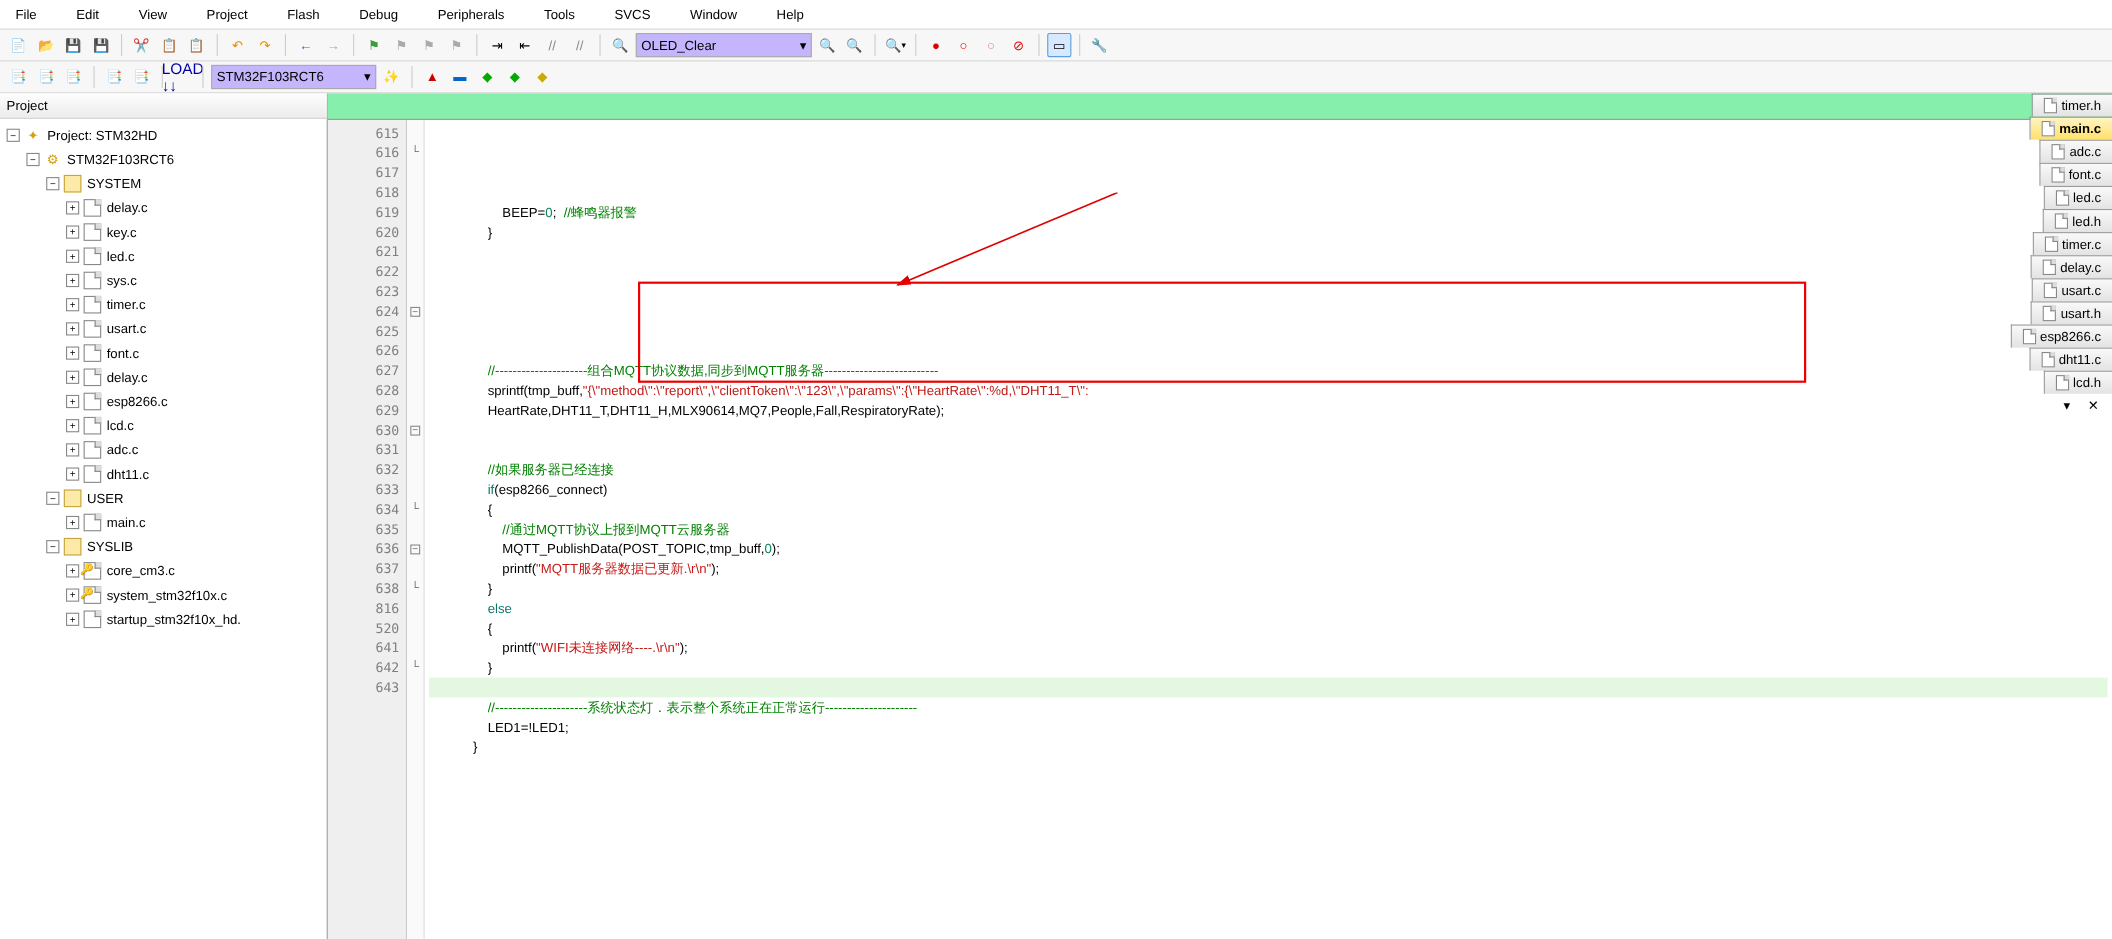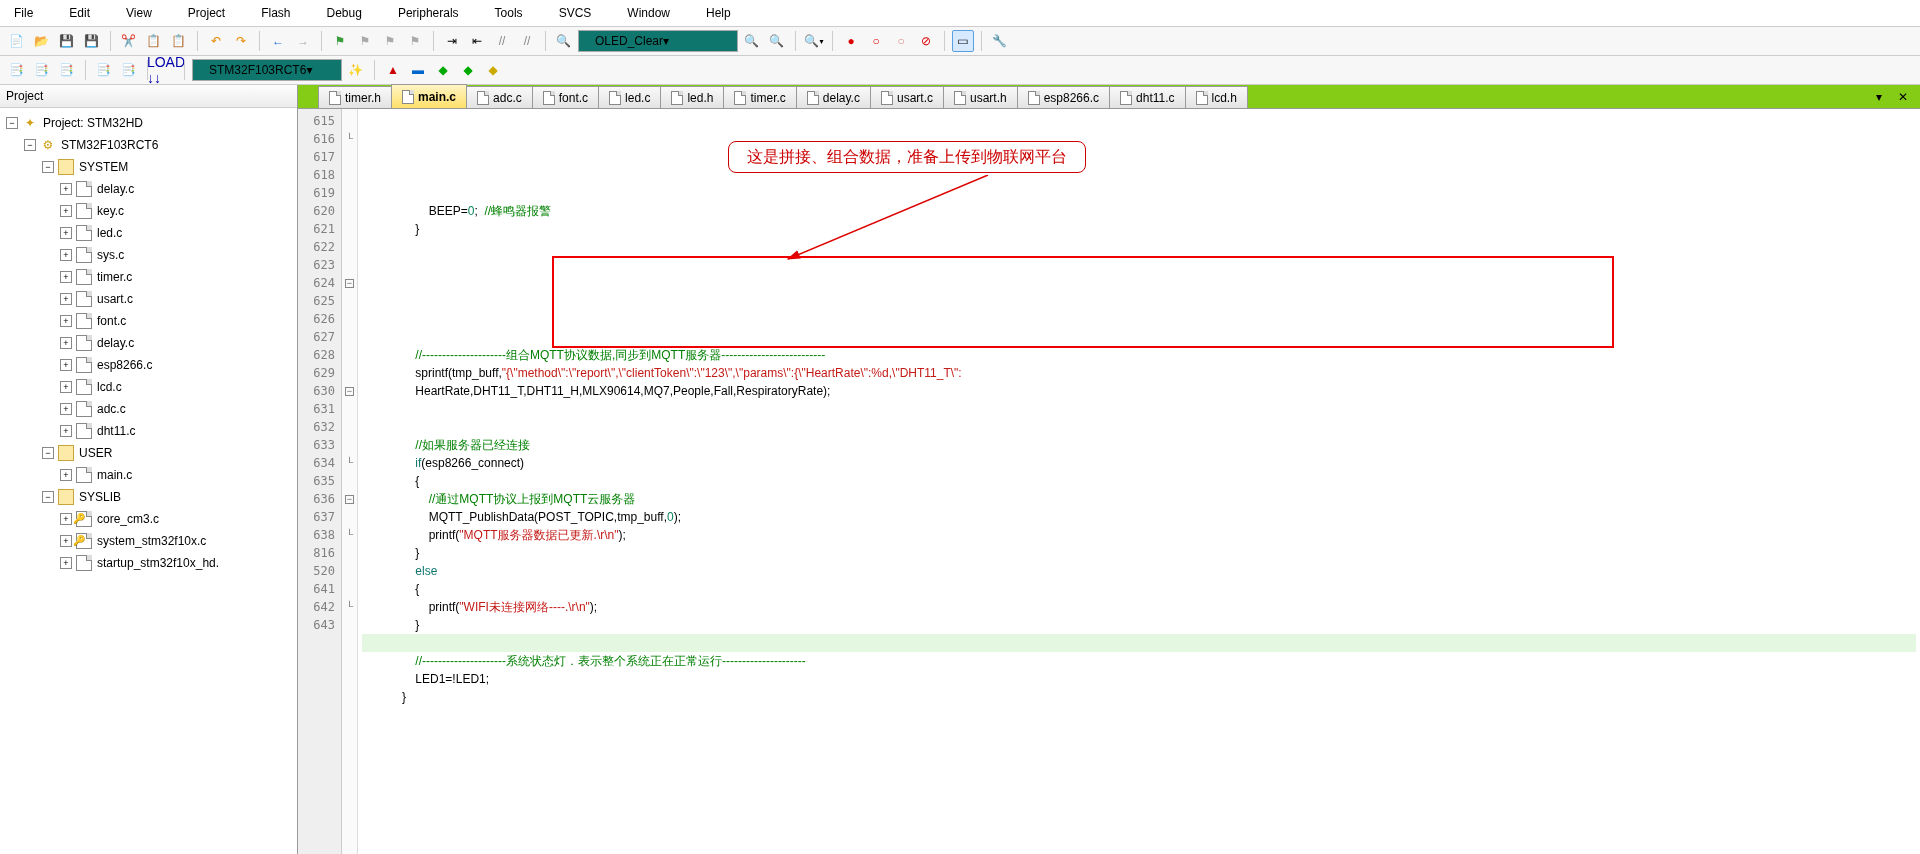--- a/index.html
+++ b/index.html
@@ -2,41 +2,41 @@
 <html><head>
 <meta charset="utf-8">
 <style>
 * { margin:0; padding:0; box-sizing:border-box; font-family:"Segoe UI",Tahoma,sans-serif; font-size:12px; }
 body { background:#fff; width:1920px; height:854px; overflow:hidden; display:flex; flex-direction:column; }
 .menubar { display:flex; gap:24px; padding:4px 8px; border-bottom:1px solid #ccc; background:#fff; }
 .menubar span { padding:2px 6px; cursor:default; }
 .toolbar { display:flex; align-items:center; gap:3px; padding:3px 6px; border-bottom:1px solid #ccc; background:#f7f7f7; }
 .tbtn { width:22px; height:22px; display:flex; align-items:center; justify-content:center; border:1px solid transparent; border-radius:2px; }
 .tsep { width:1px; height:20px; background:#ccc; margin:0 4px; }
-.combo { display:flex; align-items:center; border:1px solid #aaa; background:#0f766e; height:22px; padding:0 16px; min-width:160px; justify-content:flex-start; }
+.combo { display:flex; align-items:center; border:1px solid #aaa; background:#c4b5fd; height:22px; padding:0 4px; min-width:160px; justify-content:space-between; }
 .main-split { display:flex; flex:1; min-height:0; }
 .project-panel { width:298px; border-right:1px solid #999; display:flex; flex-direction:column; background:#fff; }
 .panel-title { padding:4px 6px; border-bottom:1px solid #ccc; background:linear-gradient(#fdfdfd,#ececec); font-weight:normal; }
 .tree { flex:1; overflow:auto; padding:4px 2px; }
 .tree ul { list-style:none; padding-left:18px; }
 .tree li { white-space:nowrap; line-height:22px; display:flex; align-items:center; gap:2px; }
 .tw { display:inline-flex; align-items:center; justify-content:center; width:12px; height:12px; border:1px solid #888; font-size:9px; line-height:9px; text-align:center; background:#fff; margin-right:2px; }
 .ico { width:16px; height:16px; display:inline-flex; align-items:center; justify-content:center; margin-right:3px; }
 .ico-folder-open { background:#fde9a8; border:1px solid #c8a53a; }
 .ico-file { background:#fff; border:1px solid #888; position:relative; }
 .ico-file::after { content:""; position:absolute; top:-1px; right:-1px; width:5px; height:5px; background:#ddd; border-left:1px solid #888; border-bottom:1px solid #888; }
 .editor-area { flex:1; display:flex; flex-direction:column; min-width:0; }
-.tab-bar { display:flex; align-items:flex-end; background:#84cc16; border-bottom:1px solid #999; padding-left:20px; height:24px; }
+.tab-bar { display:flex; align-items:flex-end; background:#86efac; border-bottom:1px solid #999; padding-left:20px; height:24px;flex-direction:column; }
 .tab { display:flex; align-items:center; padding:3px 10px; border:1px solid #999; border-bottom:none; background:linear-gradient(#f9f9f9,#e3e3e3); margin-right:-1px; gap:4px; font-size:12px; height:22px; }
 .tab.active { background:linear-gradient(#fff4c4,#ffe06a); font-weight:bold; height:24px; }
 .tab-ico { width:12px; height:14px; background:#fff; border:1px solid #888; position:relative; }
 .tab-ico::after { content:""; position:absolute; top:-1px; right:-1px; width:4px; height:4px; background:#ddd; border-left:1px solid #888; border-bottom:1px solid #888; }
 .tab-ctrl { margin-left:auto; display:flex; gap:2px; padding-right:6px; }
 .editor-body { flex:1; display:flex; overflow:hidden; position:relative; font-family:Consolas,"Courier New",monospace; font-size:14px; line-height:18px; }
-.gutter { width:44px; background:#efefef; text-align:right; padding:3px 6px 3px 2px; color:#808080; border-right:1px solid #ccc; }
+.gutter { width:72px; background:#efefef; text-align:right; padding:3px 6px 3px 2px; color:#808080; border-right:1px solid #ccc; }
 .gutter div { height:18px; font-family:Consolas,monospace; }
 .foldcol { width:16px; background:#fafafa; border-right:1px solid #ddd; padding-top:3px; }
 .foldcol div { height:18px; display:flex; align-items:center; justify-content:center; font-size:10px; color:#666; }
 .code { flex:1; padding:3px 4px; white-space:pre; overflow:hidden; position:relative; }
 .code .line { height:18px; }
 .c-str { color:#c41a16; }
 .c-cmt { color:#008000; }
 .c-kw  { color:#0f766e; }
 .c-num { color:#098658; }
 .callout { position:absolute; border:1px solid #c00; border-radius:8px; padding:6px 18px; color:#c00; background:#fff; font-size:16px; font-family:"Microsoft YaHei",sans-serif; }
@@ -384,21 +384,20 @@
           </div>
           <div></div>
           <div>└</div>
           <div></div>
           <div></div>
           <div></div>
           <div>└</div>
           <div></div>
         </div>
       <div class="code" id="codearea">
-        <div class="callout" style="left:370px;top:32px">这是拼接、组合数据，准备上传到物联网平台</div>
         <svg style="position:absolute;left:400px;top:66px;pointer-events:none" width="280" height="90">
           <defs>
               <marker id="ah" markerWidth="10" markerHeight="10" refX="8" refY="3" orient="auto">
                 <path d="M0,0 L0,6 L9,3 z" fill="#d00"></path>
               </marker>
             </defs>
           <line x1="230" y1="0" x2="30" y2="84" stroke="#d00" stroke-width="1.5" marker-end="url(#ah)"></line>
         </svg>
         <div class="redbox" style="left:194px;top:147px;width:1062px;height:92px"></div>
       <div class="line">                    BEEP=<span class="c-num">0</span>;  <span class="c-cmt">//蜂鸣器报警</span></div><div class="line">                }</div><div class="line">&nbsp;</div><div class="line">&nbsp;</div><div class="line">&nbsp;</div><div class="line">&nbsp;</div><div class="line">&nbsp;</div><div class="line">&nbsp;</div><div class="line">                <span class="c-cmt">//---------------------组合MQTT协议数据,同步到MQTT服务器--------------------------</span></div><div class="line">                sprintf(tmp_buff,<span class="c-str">"{\"method\":\"report\",\"clientToken\":\"123\",\"params\":{\"HeartRate\":%d,\"DHT11_T\":</span></div><div class="line">                HeartRate,DHT11_T,DHT11_H,MLX90614,MQ7,People,Fall,RespiratoryRate);</div><div class="line">&nbsp;</div><div class="line">&nbsp;</div><div class="line">                <span class="c-cmt">//如果服务器已经连接</span></div><div class="line">                <span class="c-kw">if</span>(esp8266_connect)</div><div class="line">                {</div><div class="line">                    <span class="c-cmt">//通过MQTT协议上报到MQTT云服务器</span></div><div class="line">                    MQTT_PublishData(POST_TOPIC,tmp_buff,<span class="c-num">0</span>);</div><div class="line">                    printf(<span class="c-str">"MQTT服务器数据已更新.\r\n"</span>);</div><div class="line">                }</div><div class="line">                <span class="c-kw">else</span></div><div class="line">                {</div><div class="line">                    printf(<span class="c-str">"WIFI未连接网络----.\r\n"</span>);</div><div class="line">                }</div><div class="line hl-line">&nbsp;</div><div class="line">                <span class="c-cmt">//---------------------系统状态灯．表示整个系统正在正常运行---------------------</span></div><div class="line">                LED1=!LED1;</div><div class="line">            }</div><div class="line">&nbsp;</div></div>

